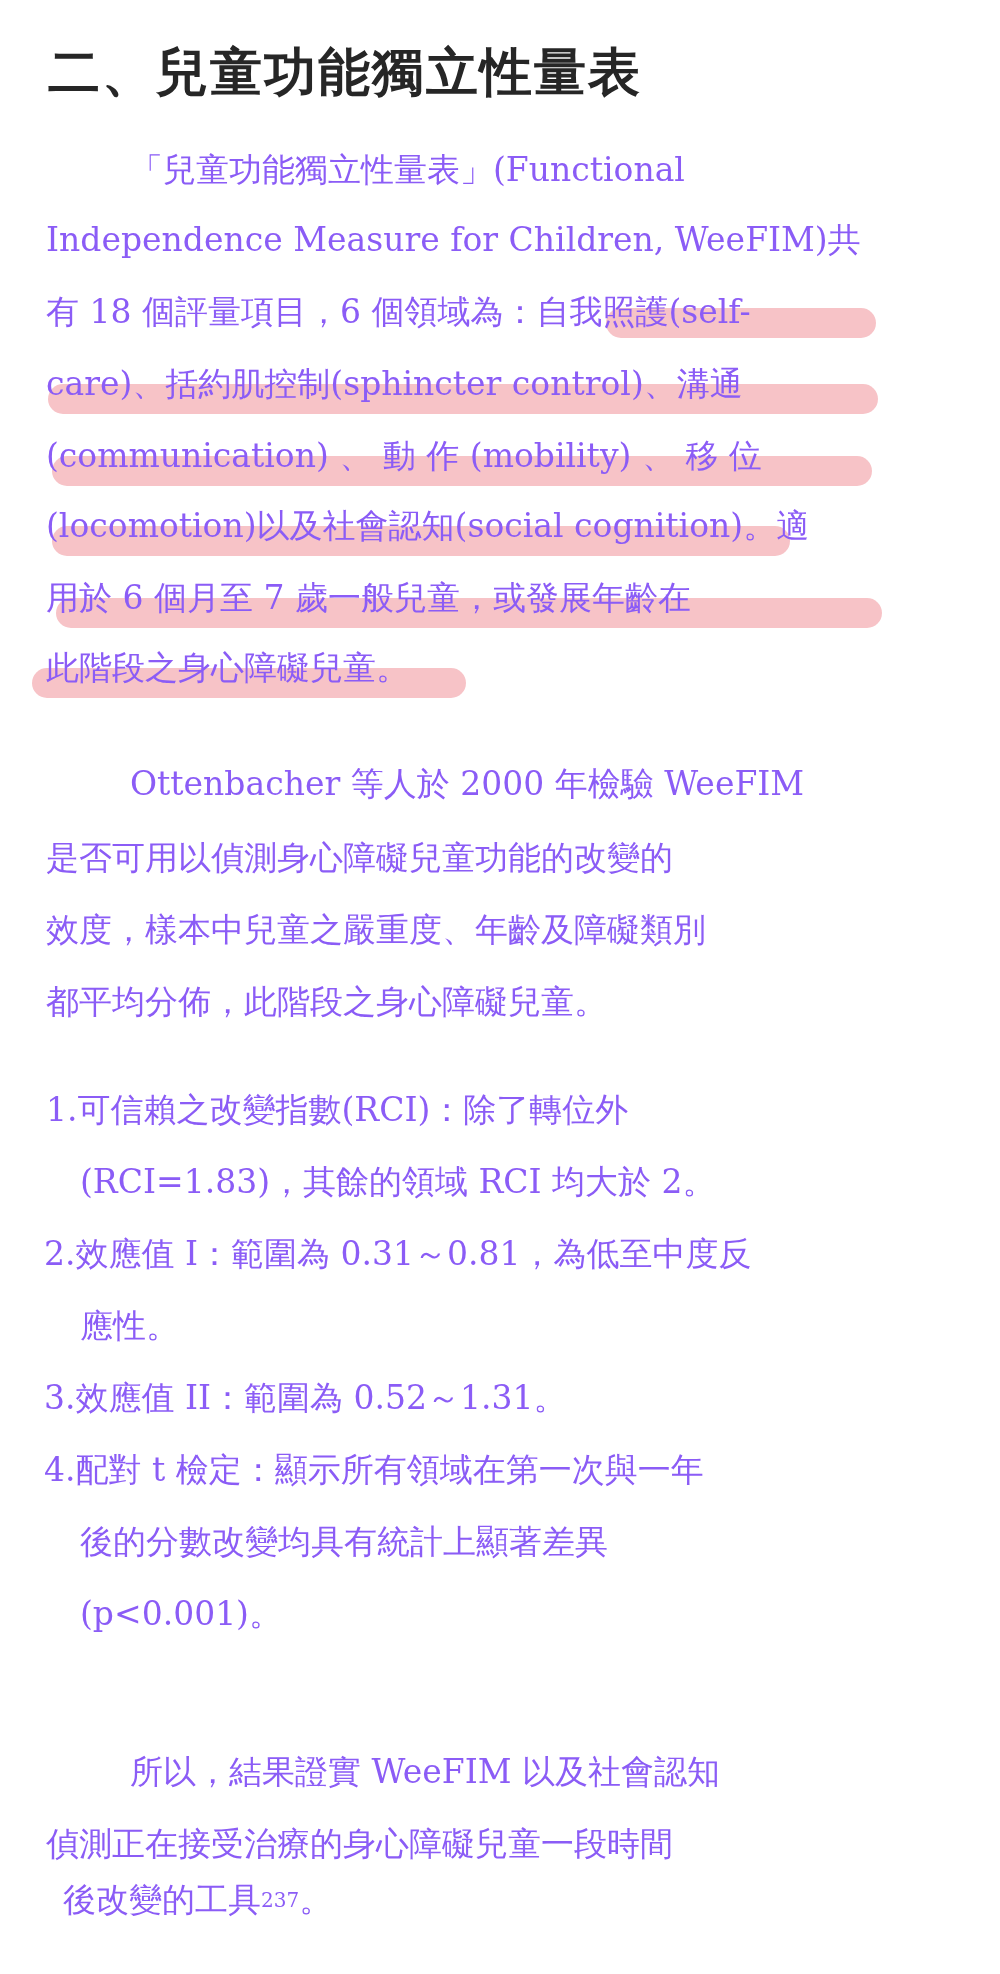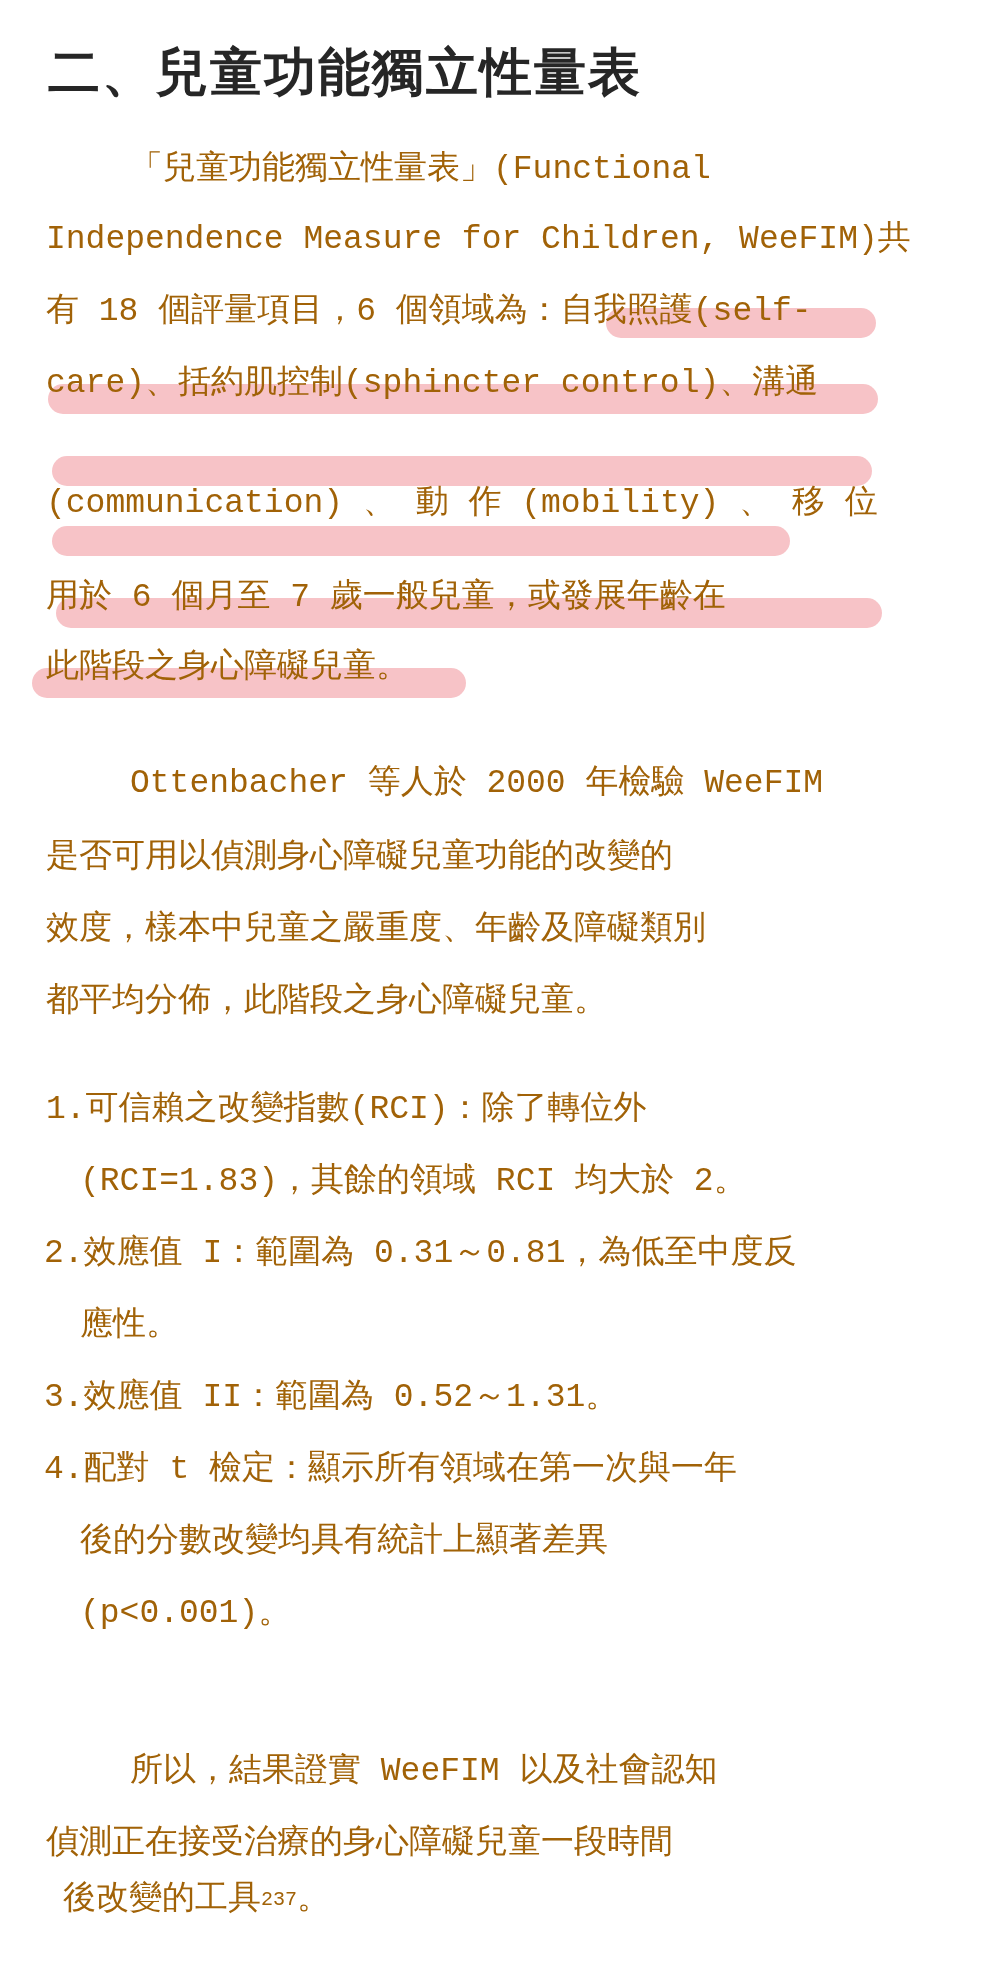--- a/index.html
+++ b/index.html
@@ -34,25 +34,24 @@
     white-space: nowrap;
   }
   .line {
     position: absolute;
     left: 46px;
     width: 820px;
     font-size: 33px;
     line-height: 40px;
     height: 40px;
     white-space: nowrap;
-    color: #a16207;
+    color: #8b5cf6;
     display: flex;
     justify-content: space-between;
     align-items: center;
-    font-family: Liberation Mono, monospace;
   }
   .line.left { justify-content: flex-start; }
   .line.indent-1 { left: 130px; width: 736px; }
   .line.indent-2 { left: 78px; width: 788px; }
   .line.indent-3 { left: 126px; width: 740px; }
   .hl {
     position: absolute;
     height: 30px;
     background: #f6b9bd;
     opacity: 0.85;
@@ -85,22 +84,25 @@
   </div>
   <div class="line" style="top:220px;">
     <span class="txt">Independence Measure for Children, WeeFIM)共</span>
   </div>
   <div class="line" style="top:292px;">
     <span class="txt">有 18 個評量項目，6 個領域為：自我照護(self-</span>
   </div>
   <div class="line" style="top:364px;">
     <span class="txt">care)、括約肌控制(sphincter  control)、溝通</span>
   </div>
-  <div class="line" style="top:436px;margin-top:48px;">
+  <div class="line" style="top:436px;">
     <span class="txt">(communication) 、 動 作 (mobility) 、 移 位</span>
+  </div>
+  <div class="line" style="top:506px;">
+    <span class="txt">(locomotion)以及社會認知(social cognition)。適</span>
   </div>
   <div class="line" style="top:578px;">
     <span class="txt">用於 6 個月至 7 歲一般兒童，或發展年齡在</span>
   </div>
   <div class="line left" style="top:648px;">
     <span class="txt">此階段之身心障礙兒童。</span>
   </div>
 
   <div class="line indent-1" style="top:764px;">
     <span class="txt">Ottenbacher 等人於 2000 年檢驗 WeeFIM</span>

